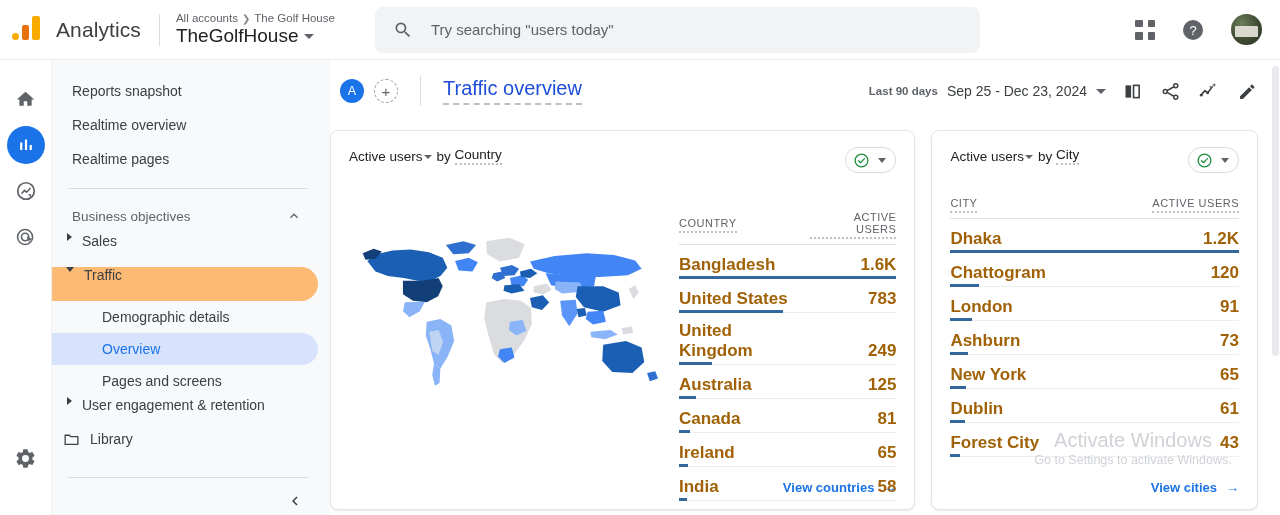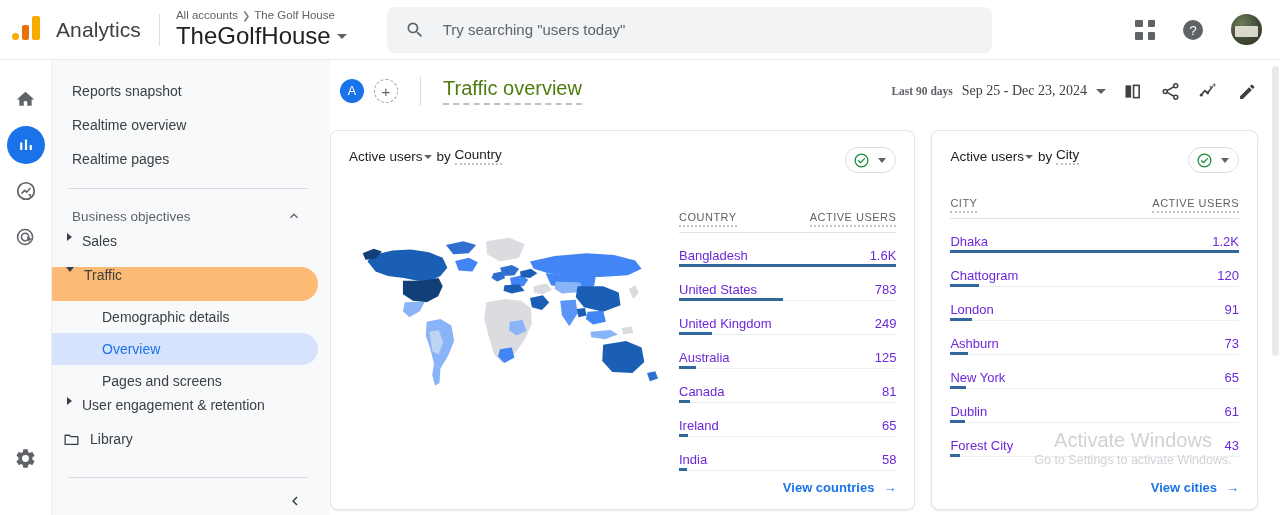--- a/index.html
+++ b/index.html
@@ -28,21 +28,21 @@
     letter-spacing: .1px; white-space: nowrap;
   }
   .brand-div { width: 1px; height: 32px; background: #dadce0; margin: 0 16px 0 18px; }
   .acct { display: flex; flex-direction: column; justify-content: center; }
   .acct-crumb {
     font-size: 11.5px; color: #5f6368; display: flex; align-items: center; gap: 4px;
     white-space: nowrap;
   }
   .crumb-sep { font-size: 10px; color: #80868b; }
   .acct-name {
-    font-size: 24px; color: #202124; display: flex; align-items: center; gap: 6px;
+    font-size: 19px; color: #202124; display: flex; align-items: center; gap: 6px;
     white-space: nowrap; margin-top: 1px;
   }
   .caret-dn {
     width: 0; height: 0; border-left: 5px solid transparent;
     border-right: 5px solid transparent; border-top: 5px solid #5f6368;
   }
   .search-wrap {
     margin-left: 40px; width: 605px; height: 46px;
     background: #f1f3f4; border-radius: 8px;
     display: flex; align-items: center; padding: 0 18px; gap: 18px;
@@ -144,25 +144,25 @@
     color: #fff; font-size: 12.5px; display: flex; align-items: center;
     justify-content: center; flex: none;
   }
   .btn-add {
     width: 24px; height: 24px; border-radius: 50%; border: 1px dashed #9aa0a6;
     color: #5f6368; font-size: 15px; display: flex; align-items: center;
     justify-content: center; margin-left: 10px; flex: none; cursor: pointer;
   }
   .head-div { width: 1px; height: 30px; background: #dadce0; margin: 0 22px; }
   .page-title {
-    font-size: 20px; color: #4d7c0f; white-space: nowrap;
+    font-size: 20px; color: #1d4ed8; white-space: nowrap;
     border-bottom: 2px dashed #bdc1c6; padding-bottom: 3px;
   }
   .head-right { margin-left: auto; display: flex; align-items: center; gap: 16px; }
-  .daterange { display: flex; align-items: center; gap: 9px; cursor: pointer; font-family: Liberation Serif, serif; }
+  .daterange { display: flex; align-items: center; gap: 9px; cursor: pointer; }
   .dr-label { font-size: 11.5px; color: #5f6368; font-weight: bold; white-space: nowrap; }
   .dr-value { font-size: 14px; color: #3c4043; white-space: nowrap; }
   .tool-icons { display: flex; align-items: center; gap: 17px; }
   .tool-icons > span { cursor: pointer; display: flex; }
 
   
   .cards { display: flex; gap: 16px; padding: 8px 22px 0 0; }
   .card {
     background: #fff; border: 1px solid #e3e5e8; border-radius: 8px;
     box-shadow: 0 1px 2px rgba(60,64,67,.12);
@@ -191,22 +191,22 @@
   
   .tbl { width: 100%; border-collapse: collapse; }
   .tbl th {
     font-size: 11px; color: #5f6368; letter-spacing: .5px;
     font-weight: normal; text-align: right; padding: 0 0 5px 0;
     border-bottom: 1px solid #e0e2e5;
   }
   .tbl th.l { text-align: left; }
   .th-inner { border-bottom: 2px dotted #bdc1c6; padding-bottom: 2px; display: inline-block; }
   .tbl td {
-    font-size: 13px; color: #6d28d9; padding: 8px 0 0 0;
-    vertical-align: bottom; height: 30px;
+    font-size: 17px; color: #a16207; padding: 8px 0 0 0;
+    vertical-align: bottom; height: 30px; font-weight: bold;
   }
   .tbl td.r { text-align: right; }
   .bar-cell { padding: 0 !important; height: 4px !important; }
   .bar-track { height: 3px; background: transparent; position: relative; border-bottom: 1px solid #eceef0; }
   .bar-fill { position: absolute; left: 0; top: 0; height: 3px; background: #34679b; }
 
   .country-body { display: flex; gap: 10px; margin-top: 16px; }
   .map-box { width: 320px; height: 240px; position: relative; flex: none; }
   .country-tbl { flex: 1; margin-top: 22px; }
   .city-tbl { margin-top: 24px; }

